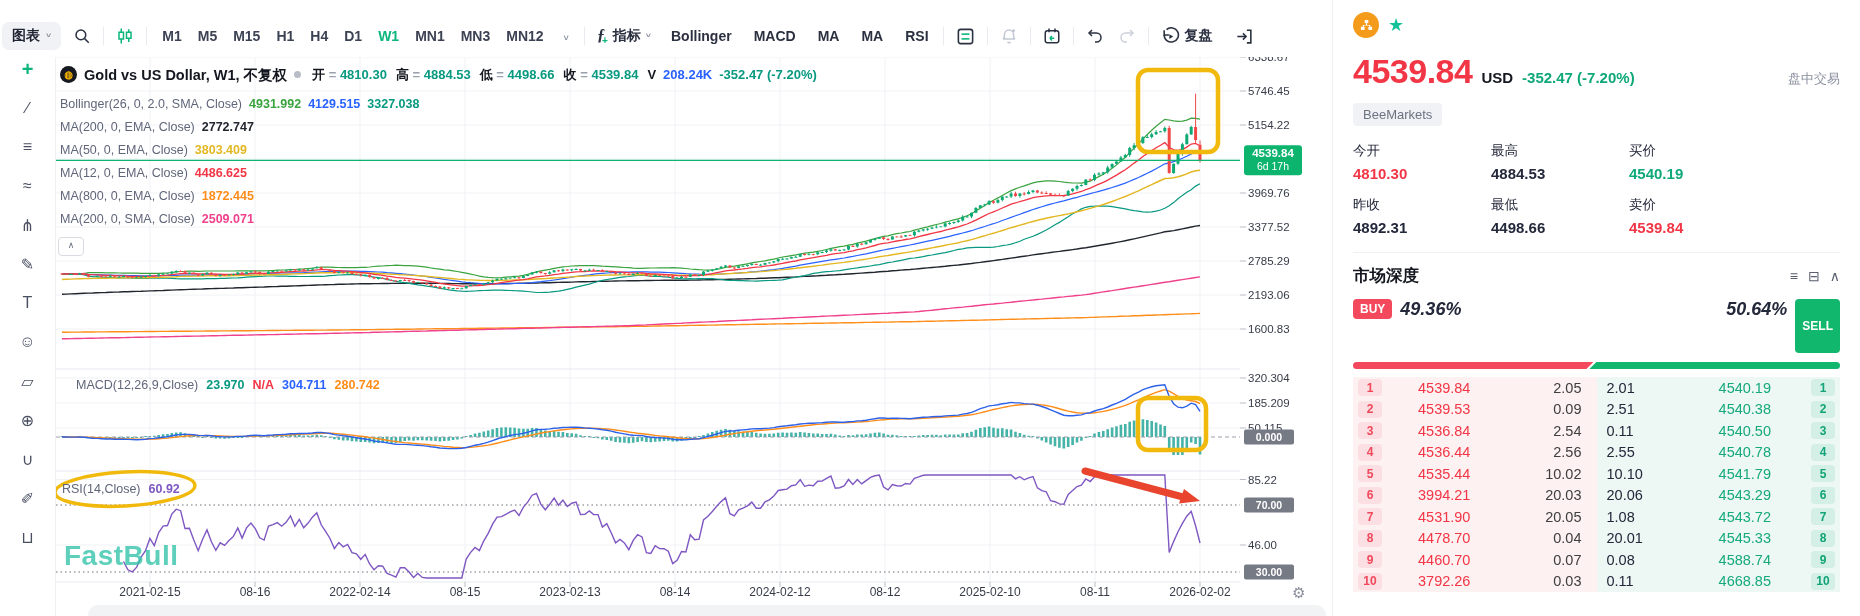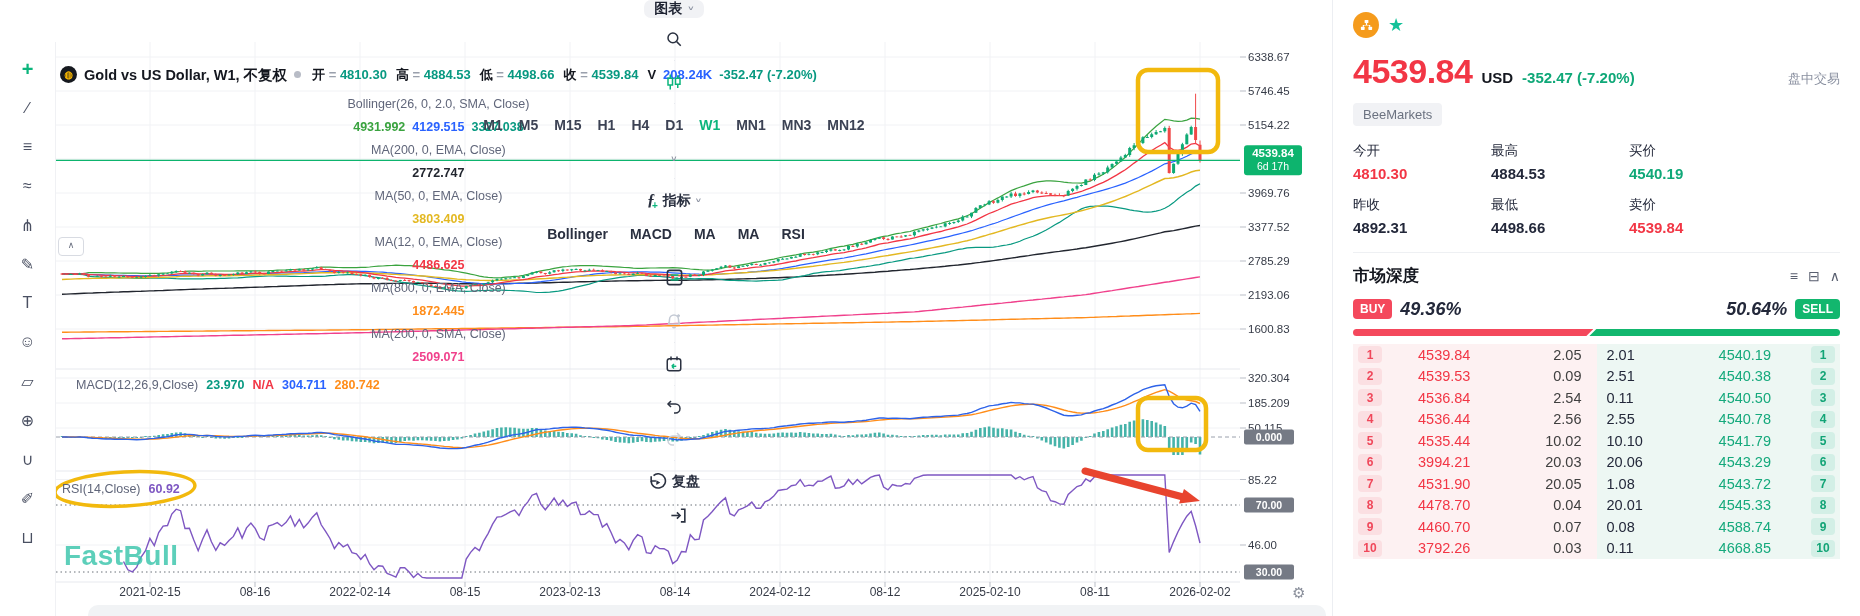--- a/index.html
+++ b/index.html
@@ -1,19 +1,19 @@
 <!DOCTYPE html>
 <html><head>
 <meta charset="utf-8">
 <style>
   html,body{margin:0;padding:0;width:1860px;height:616px;overflow:hidden;background:#fff;
     font-family:"Liberation Sans",sans-serif;color:#1f2433;-webkit-font-smoothing:antialiased;}
   
-  #toolbar{position:absolute;left:0;top:0;width:1332px;height:42px;background:#fff;display:flex;
-    align-items:center;gap:10px;padding-left:8px;z-index:5;white-space:nowrap;flex-direction:column;}
+  #toolbar{position:absolute;left:0;top:15px;width:1332px;height:42px;background:#fff;display:flex;
+    align-items:center;gap:10px;padding-left:2px;z-index:5;white-space:nowrap;}
   .pill{display:flex;align-items:center;gap:6px;background:#f1f2f5;border-radius:7px;height:28px;
     padding:0 10px;font-size:14px;font-weight:bold;color:#1f2433;cursor:pointer;border:none;}
   .carat{font-size:9px;color:#8a90a0;transform:scaleY(.8);}
   .vdiv{width:1px;height:18px;background:#e8eaef;flex:0 0 1px;}
   .tf{border:none;background:none;font-size:14px;font-weight:bold;color:#3c4254;padding:3px 5px;cursor:pointer;}
   .tf.active{color:#0bb57c;}
   .tbtxt{border:none;background:none;font-size:14px;font-weight:bold;color:#2a3040;padding:3px 4px;cursor:pointer;}
   .icbtn{border:none;background:none;padding:2px;cursor:pointer;display:flex;align-items:center;gap:5px;
     font-size:14px;font-weight:bold;color:#2a3040;}
   .fx{font-family:"Liberation Serif",serif;font-style:italic;font-weight:bold;font-size:16px;color:#2a3040;}
@@ -24,21 +24,21 @@
   .tool{width:30px;height:26px;display:flex;align-items:center;justify-content:center;font-size:16px;
     color:#4a5062;cursor:pointer;border:none;background:none;}
   .tool:first-child{color:#0bb57c;font-size:20px;font-weight:bold;}
   
   #legend{position:absolute;left:60px;top:66px;z-index:3;font-size:12.5px;color:#60667a;line-height:16px;}
   #titleRow{display:flex;align-items:center;gap:7px;font-size:14.5px;color:#14171f;font-weight:bold;margin-bottom:13px;}
   .coin{width:17px;height:17px;border-radius:50%;background:#16191f;color:#f7b500;font-size:10px;display:flex;
     align-items:center;justify-content:center;}
   .mdot{width:7px;height:7px;border-radius:50%;background:#b8bcc6;display:inline-block;}
   .ohlc{display:flex;gap:9px;font-weight:bold;font-size:13px;color:#14171f;margin-left:4px;}
-  .legrow{margin-bottom:7px;display:flex;gap:7px;align-items:center;flex-direction:column;}
+  .legrow{margin-bottom:7px;display:flex;gap:7px;align-items:center;}
   .legrow .vals{font-weight:bold;display:flex;gap:7px;}
   .c-teal{color:#089981}.c-green{color:#3aa33f}.c-blue{color:#2962ff}.c-red{color:#f23645}
   .c-orange{color:#ff8d1a}.c-yellow{color:#e3b822}.c-black{color:#22262f}.c-pink{color:#f0418c}.c-purple{color:#7e57c2}
   #collapseBtn{position:absolute;left:58px;top:237px;width:24px;height:17px;border:1px solid #d8dbe2;border-radius:4px;
     background:#fff;color:#6a7080;font-size:9px;line-height:15px;text-align:center;cursor:pointer;z-index:3;}
   #macdLegend{position:absolute;left:76px;top:378px;z-index:3;font-size:12.5px;color:#60667a;display:flex;gap:8px;font-weight:bold;}
   #macdLegend .lbl{font-weight:normal;}
   #rsiLegend{position:absolute;left:62px;top:482px;z-index:3;font-size:12.5px;color:#60667a;display:flex;gap:8px;font-weight:bold;}
   #rsiLegend .lbl{font-weight:normal;}
   #watermark{position:absolute;left:64px;top:540px;z-index:2;font-size:28px;font-weight:bold;color:#35c4aa;opacity:.8;letter-spacing:.5px;}
@@ -61,21 +61,21 @@
   #statsGrid{display:grid;grid-template-columns:138px 138px 1fr;row-gap:14px;margin-top:16px;}
   .stat .sl{font-size:13.5px;color:#23283a;margin-bottom:5px;}
   .stat .sv{font-size:15px;font-weight:bold;color:#23283a;}
   .sv.red{color:#f23645}.sv.green{color:#0fa878}
   #pDivider{height:1px;background:#eef0f3;margin:16px 0 12px 0;}
   #depthHead{display:flex;align-items:center;}
   #depthTitle{font-size:16.5px;font-weight:bold;color:#14171f;flex:1;}
   .dIcon{color:#5a6070;font-size:14px;margin-left:10px;cursor:pointer;}
   #buySellRow{display:flex;align-items:flex-start;margin-top:12px;gap:8px;}
   .badgeBuy{background:#f4485c;color:#fff;font-size:12px;font-weight:bold;border-radius:4px;padding:3px 7px;}
-  .badgeSell{background:#12b76e;color:#fff;font-size:12px;font-weight:bold;border-radius:4px;padding:3px 7px;}
+  .badgeSell{background:#12b76e;color:#fff;font-size:12px;font-weight:bold;border-radius:4px;padding:20px 7px;}
   .pct{font-size:18px;font-weight:bold;color:#23283a;font-style:italic;}
   #pctSell{margin-left:auto;}
   #bsBar{display:flex;height:7px;margin-top:9px;}
   #bsBar .b{background:#f4485c;border-radius:4px 0 0 4px;clip-path:polygon(0 0,100% 0,calc(100% - 7px) 100%,0 100%);}
   #bsBar .s{background:#12b76e;border-radius:0 4px 4px 0;clip-path:polygon(7px 0,100% 0,100% 100%,0 100%);flex:1;margin-left:-4px;}
   #depthRows{margin-top:8px;}
   .drow{display:flex;height:21.5px;align-items:center;font-size:14.5px;cursor:pointer;}
   .dhalf{width:50%;height:100%;display:flex;align-items:center;box-sizing:border-box;}
   .dhalf.bid{background:#fdf1f2;}
   .dhalf.ask{background:#edf7f3;}

